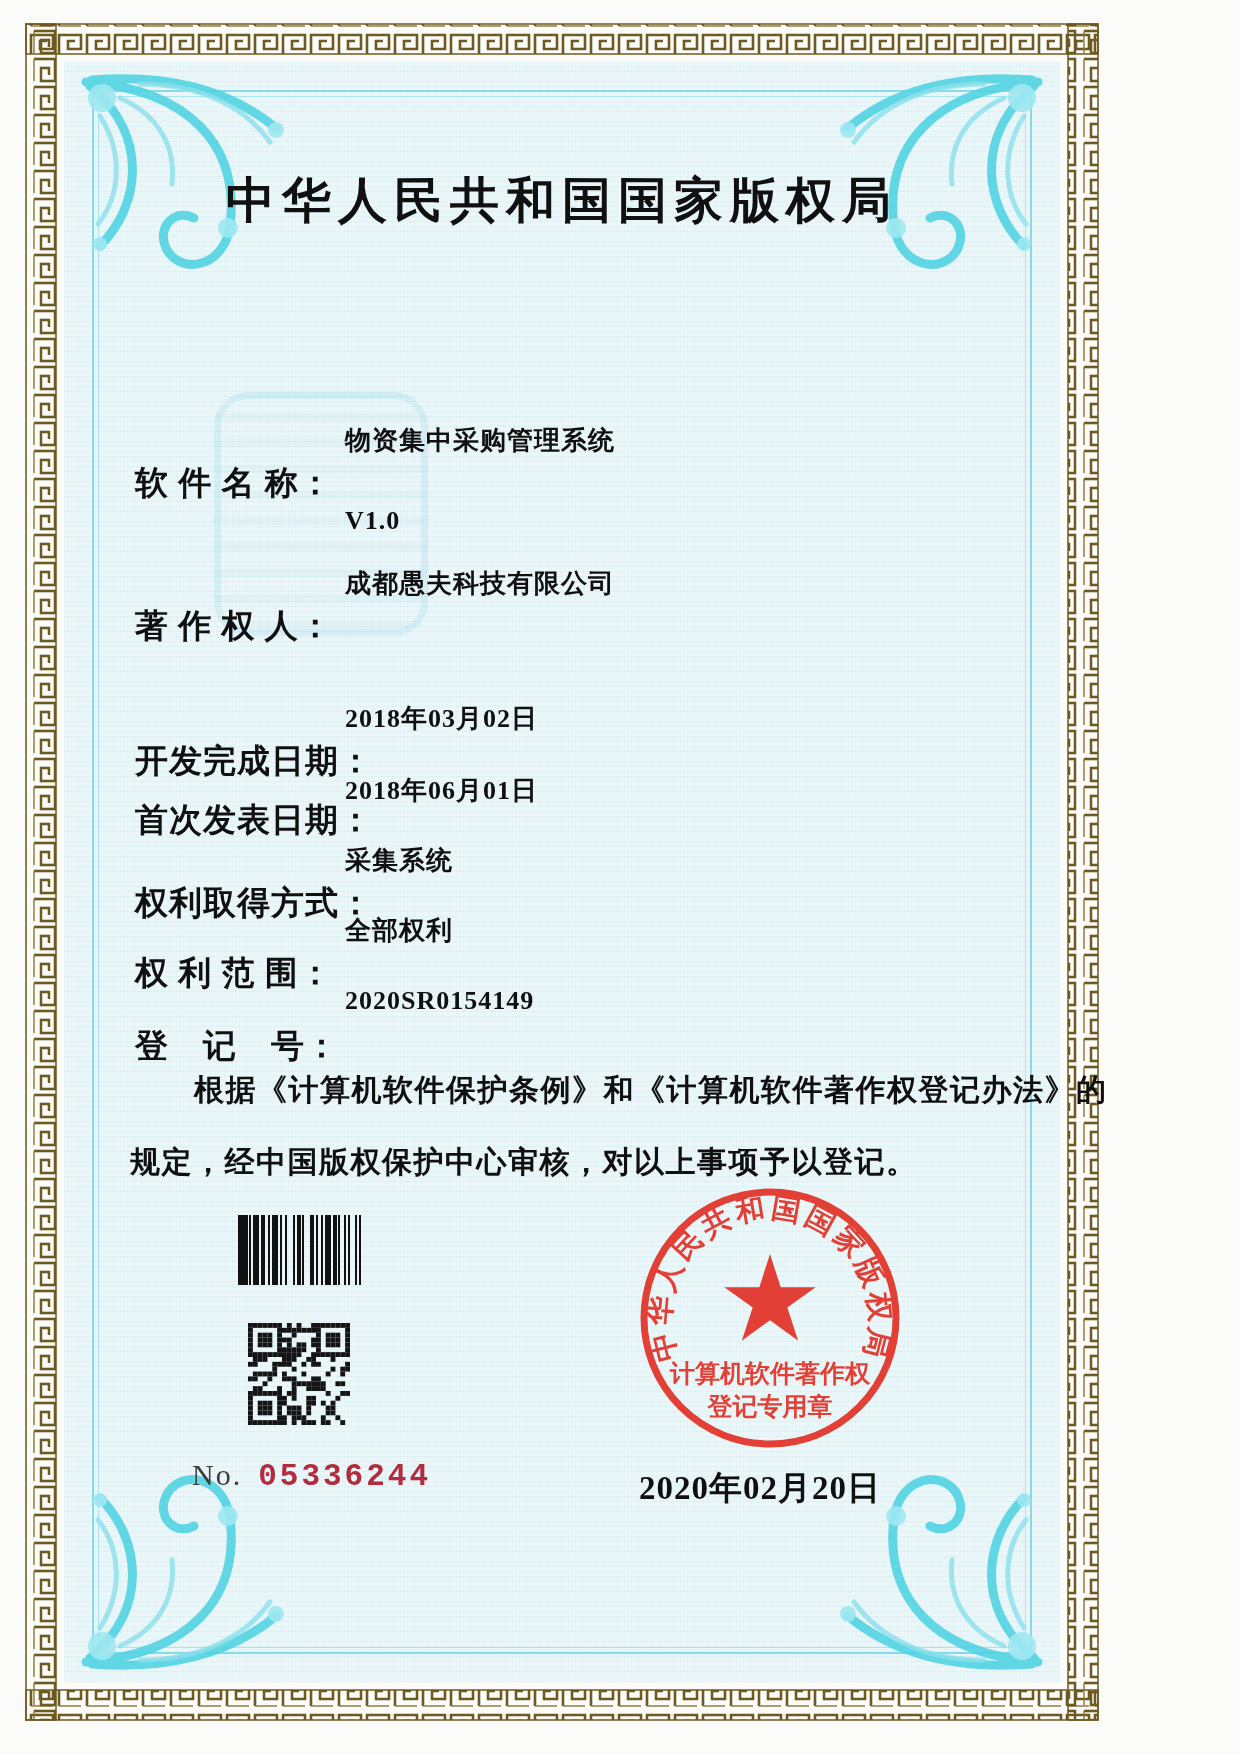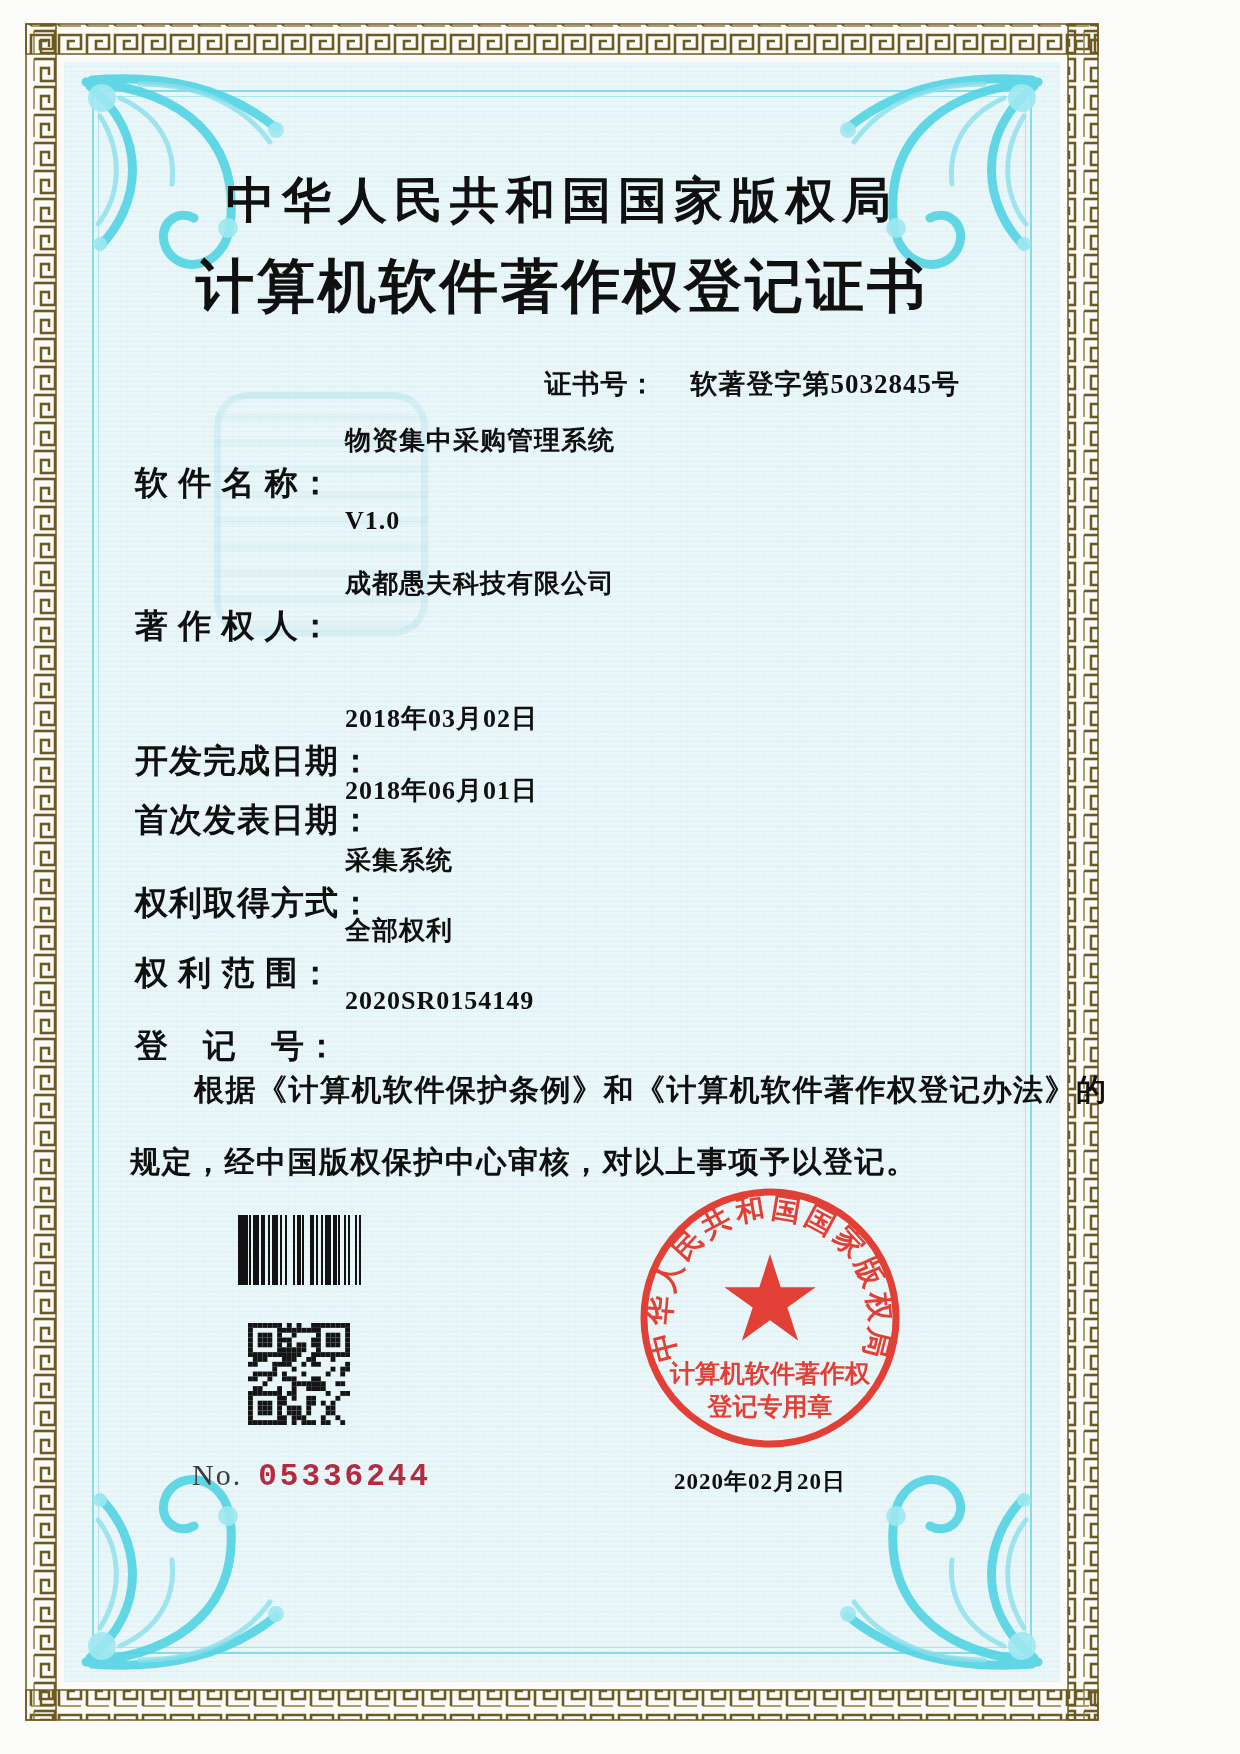--- a/index.html
+++ b/index.html
@@ -46,21 +46,21 @@
   .certno{left:64px;top:366px;width:896px;text-align:right;font-size:27px;letter-spacing:1px;}
   .certno .gap{display:inline-block;width:34px;}
   .lbl{left:135px;font-size:33px;letter-spacing:1px;margin-top:36px;}
   .val{left:345px;font-size:26px;letter-spacing:1px;}
   .stmt{left:130px;font-size:30px;letter-spacing:1.5px;}
   .serial{left:192px;top:1458px;font-size:30px;font-weight:normal;color:#3c3c3c;letter-spacing:2px;}
   .serial b{
     font-family:"Liberation Mono","DejaVu Sans Mono",monospace;
     color:var(--serial-red);font-size:31px;font-weight:bold;letter-spacing:3px;margin-left:16px;
   }
-  .issue-date{left:580px;top:1466px;width:360px;text-align:center;font-size:23px;letter-spacing:1px;}
+  .issue-date{left:580px;top:1466px;width:360px;text-align:center;font-size:33px;letter-spacing:1px;}
   
   .barcode{
     position:absolute;left:238px;top:1215px;width:188px;height:70px;
     display:flex;align-items:stretch;
   }
   .barcode span{display:block;height:100%;}
   .barcode .b{background:#121212;}
   
   .qr{position:absolute;left:248px;top:1323px;width:102px;height:102px;}
   .seal-wrap{position:absolute;left:620px;top:1168px;width:300px;height:300px;opacity:.94;}
@@ -115,25 +115,21 @@
         </g>
       </g>
     </defs>
     <use href="#flor" transform="translate(80,76)"></use>
     <use href="#flor" transform="translate(1044,76) scale(-1,1)"></use>
     <use href="#flor" transform="translate(80,1668) scale(1,-1)"></use>
     <use href="#flor" transform="translate(1044,1668) scale(-1,-1)"></use>
   </svg>
 
   <div class="t title1">中华人民共和国国家版权局</div>
-  <div class="t title2">计算机软件著作权登记证书</div>
-
-  <div class="t certno">
-    <span>证书号：</span><span class="gap"></span><span>软著登字第5032845号</span>
-  </div>
+
 
   <div class="t lbl" style="top:425px">软 件 名 称：</div>
   <div class="t val" style="top:423px">物资集中采购管理系统</div>
   <div class="t val" style="top:506px">V1.0</div>
 
   <div class="t lbl" style="top:568px">著 作 权 人：</div>
   <div class="t lbl" style="top:703px">开发完成日期：</div>
 
   <div class="t val" style="top:566px">成都愚夫科技有限公司</div>
   <div class="t val" style="top:701px">2018年03月02日</div>

